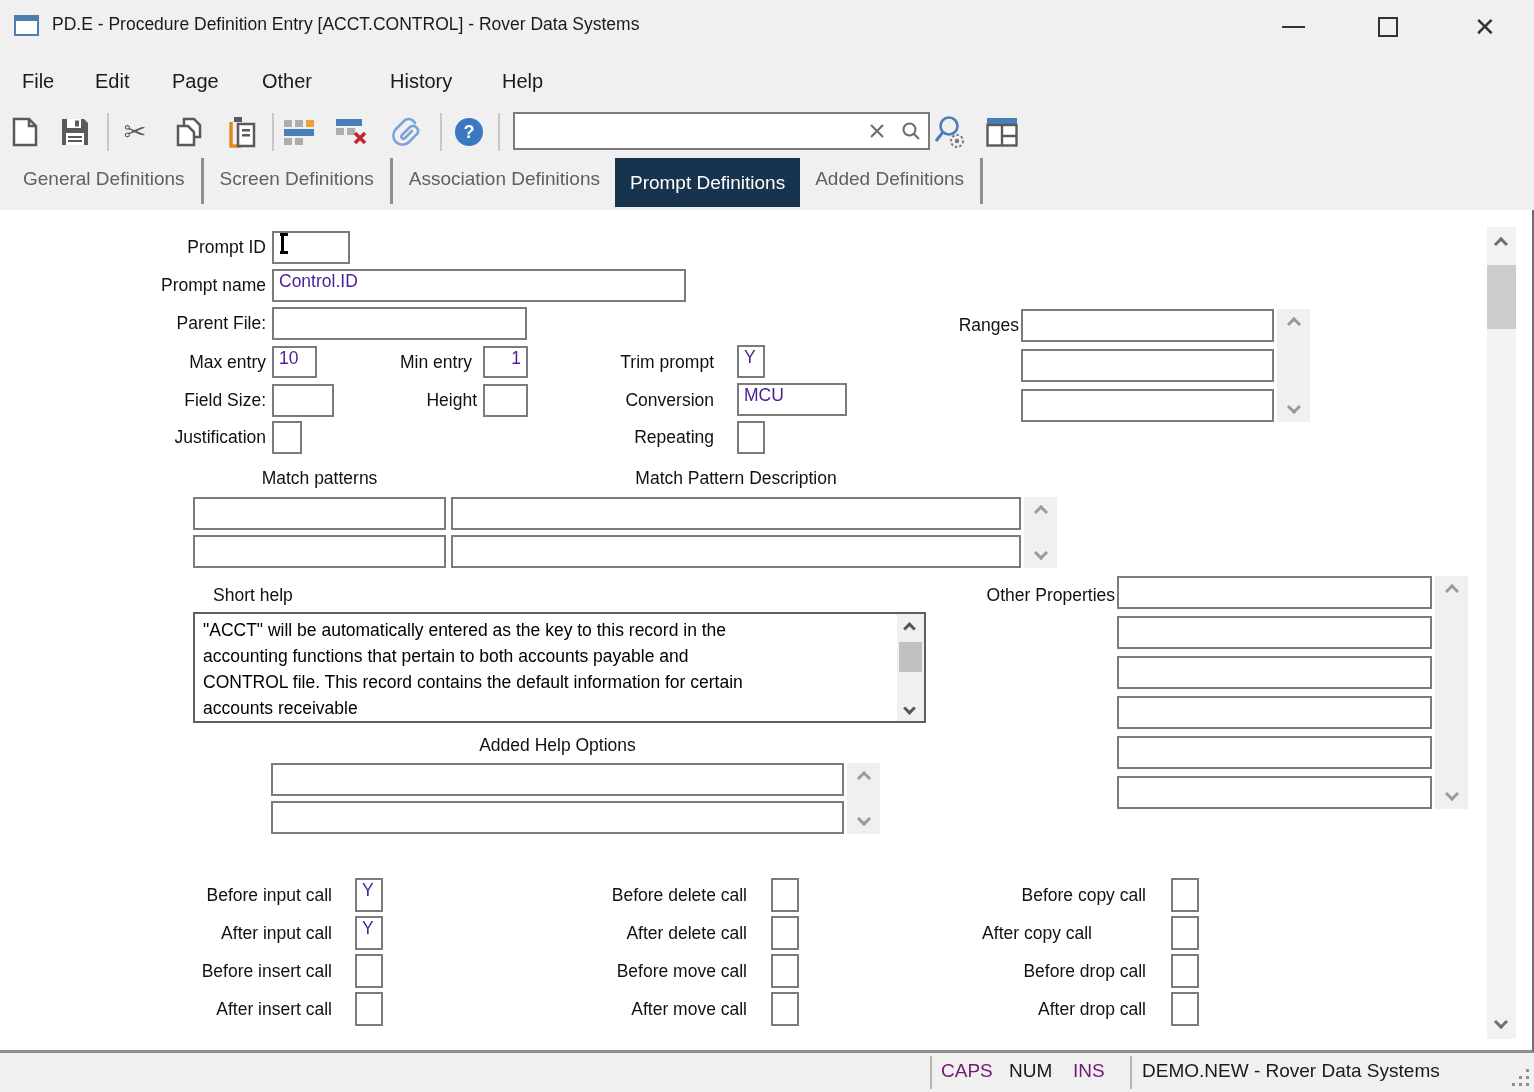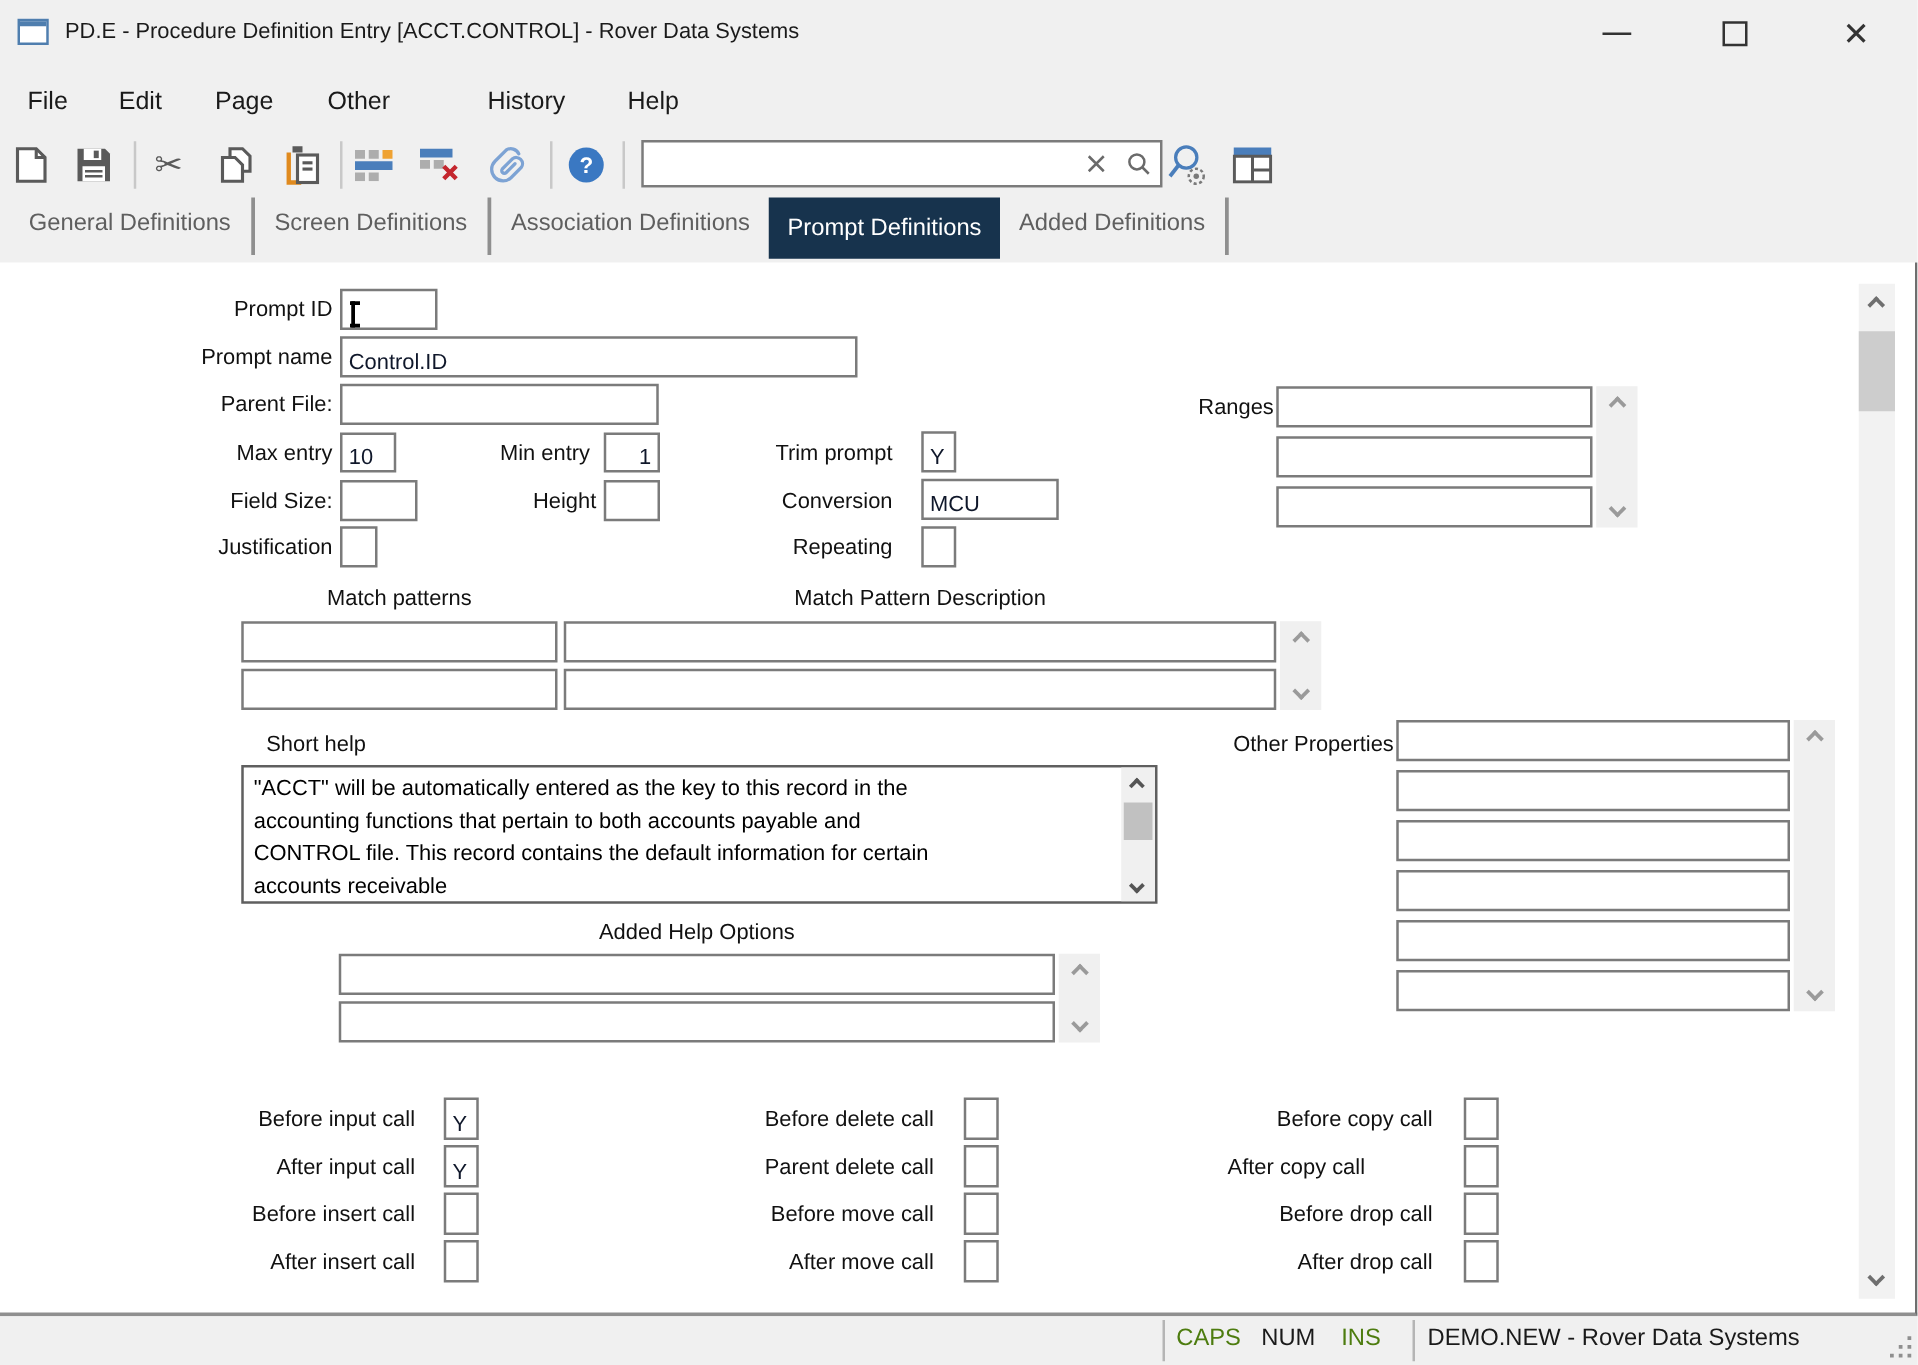--- a/index.html
+++ b/index.html
@@ -33,21 +33,21 @@
   
   #tabrow { position:absolute; left:0; top:158px; width:1534px; height:52px; display:flex; align-items:flex-start; padding-left:8px; }
   .tab { height:41px; line-height:41px; padding:0 15px; font-size:19px; color:#5f5f5f; background:#f0f0f0; white-space:nowrap; }
   .tab.active { height:49px; line-height:49px; background:#17334d; color:#ffffff; }
   .tabsep { width:3px; height:46px; background:#8f8f8f; margin:0 1px 1px 1px; }
 
   
   #content { position:absolute; left:0; top:210px; width:1534px; height:843px; background:#ffffff; border-right:2px solid #6e6e6e; border-bottom:3px solid #8f8f8f; }
   .lbl { position:absolute; font-size:17.5px; line-height:27px; height:27px; color:#111; white-space:nowrap; text-align:right; }
   .lbl.center { text-align:center; } .lbl.leftal { text-align:left; }
-  .tbox { position:absolute; background:#fff; border:2px solid #7b7b7b; font-size:17.5px; color:#0f172a; padding:0 5px; display:flex; align-items:flex-end; white-space:nowrap; }
+  .tbox { position:absolute; background:#fff; border:2px solid #7b7b7b; font-size:17.5px; color:#4c1d95; padding:0 5px; display:flex; align-items:flex-start; white-space:nowrap; }
   .tbox.rightal { justify-content:flex-end; }
   .strip { position:absolute; background:#f0f0f0; display:flex; flex-direction:column; justify-content:space-between; align-items:center; padding:10px 0; }
   .chev { width:10px; height:10px; border-top:3px solid #9a9a9a; border-right:3px solid #9a9a9a; transform:rotate(-45deg); }
   .chev.down { transform:rotate(135deg); }
   .caret { position:relative; width:3px; height:21px; background:#000; margin-left:2px; }
   .caret::before, .caret::after { content:""; position:absolute; left:-1px; width:8px; height:3px; background:#000; }
   .caret::before { top:0; } .caret::after { bottom:0; }
 
   
   #short-help-box { position:absolute; left:193px; top:402px; width:733px; height:111px; background:#fff; border:2px solid #5f5f5f; display:flex; }
@@ -62,21 +62,21 @@
   #main-vsb { position:absolute; left:1487px; top:17px; width:29px; height:812px; background:#f2f2f2; }
   #main-vsb .arr { position:absolute; left:9px; width:10px; height:10px; border-top:3px solid #6f6f6f; border-right:3px solid #6f6f6f; }
   #main-vsb .arr.up { top:12px; transform:rotate(-45deg); }
   #main-vsb .arr.down { bottom:12px; transform:rotate(135deg); }
   #main-vsb .thumb { position:absolute; left:0; top:38px; width:29px; height:64px; background:#cdcdcd; }
 
   
   #statusbar { position:absolute; left:0; top:1053px; width:1534px; height:39px; background:#f0f0f0; font-size:19px; }
   .ssep { position:absolute; top:3px; width:2px; height:33px; background:#b5b5b5; }
   .stext { position:absolute; top:7px; white-space:nowrap; }
-  .dim { color:#4d7c0f; }
+  .dim { color:#701a75; }
   #grip { position:absolute; right:5px; bottom:6px; width:16px; height:16px; }
   #grip i { position:absolute; width:3px; height:3px; background:#8f8f8f;
     box-shadow: 0 0 0 0 #8f8f8f, -7px 0 0 0 #8f8f8f, -14px 0 0 0 #8f8f8f,
                 0 -7px 0 0 #8f8f8f, -7px -7px 0 0 #8f8f8f, 0 -14px 0 0 #8f8f8f;
     right:0; bottom:0; }
 
   
   .ticon svg { display:block; }
 </style>
 </head>
@@ -367,21 +367,21 @@
     </div>
   <div class="lbl" style="left:132px; top:786px; width:200px;">After insert call</div>
   <div class="tbox" style="left:355px; top:782px; width:28px; height:34px;">
       <span></span>
     </div>
 
   <div class="lbl" style="left:547px; top:672px; width:200px;">Before delete call</div>
   <div class="tbox" style="left:771px; top:668px; width:28px; height:34px;">
       <span></span>
     </div>
-  <div class="lbl" style="left:547px; top:710px; width:200px;">Parent delete call</div>
+  <div class="lbl" style="left:547px; top:710px; width:200px;">After delete call</div>
   <div class="tbox" style="left:771px; top:706px; width:28px; height:34px;">
       <span></span>
     </div>
   <div class="lbl" style="left:547px; top:748px; width:200px;">Before move call</div>
   <div class="tbox" style="left:771px; top:744px; width:28px; height:34px;">
       <span></span>
     </div>
   <div class="lbl" style="left:547px; top:786px; width:200px;">After move call</div>
   <div class="tbox" style="left:771px; top:782px; width:28px; height:34px;">
       <span></span>

